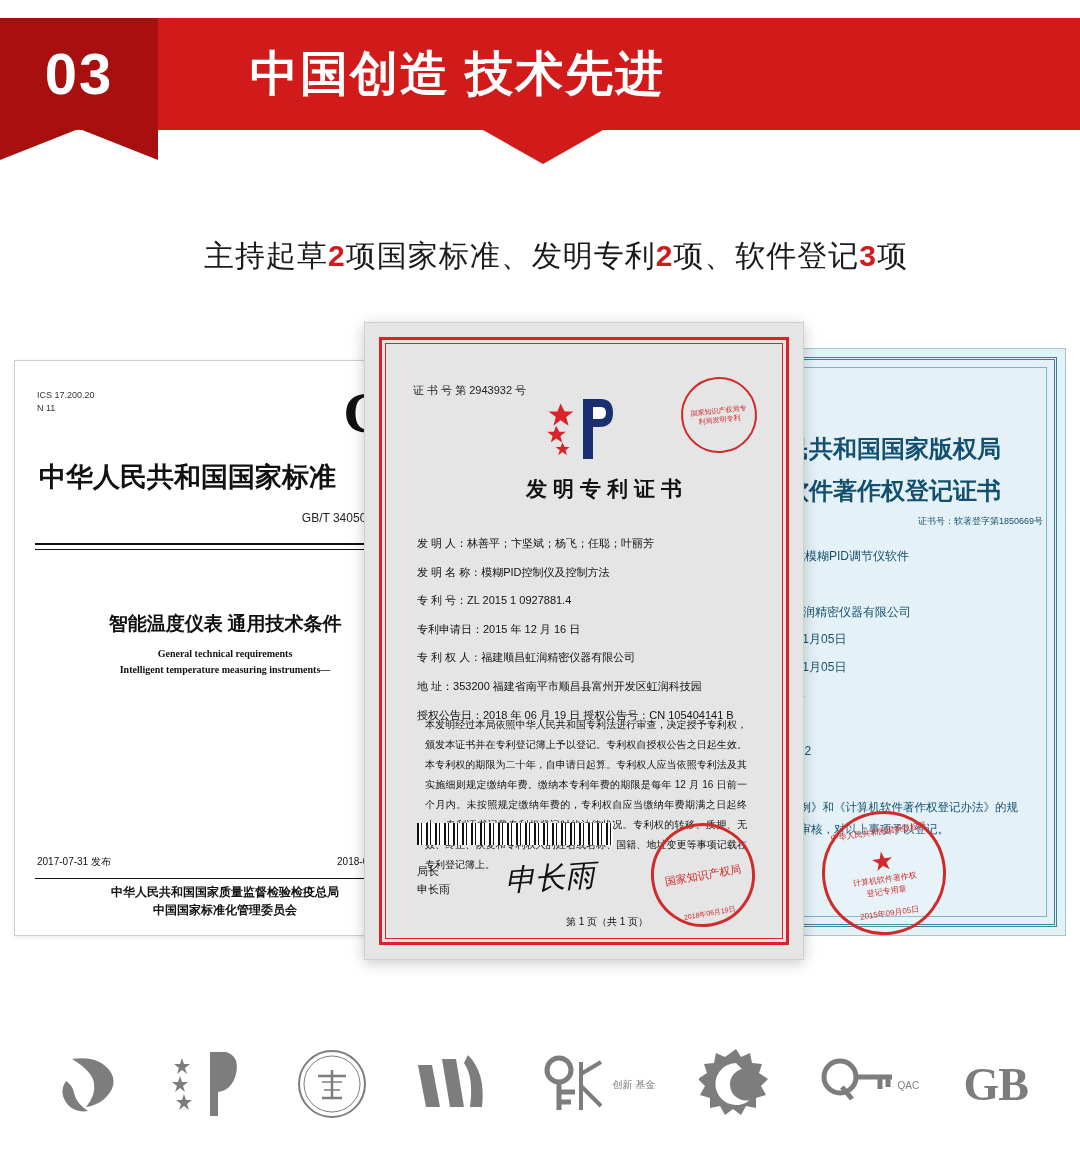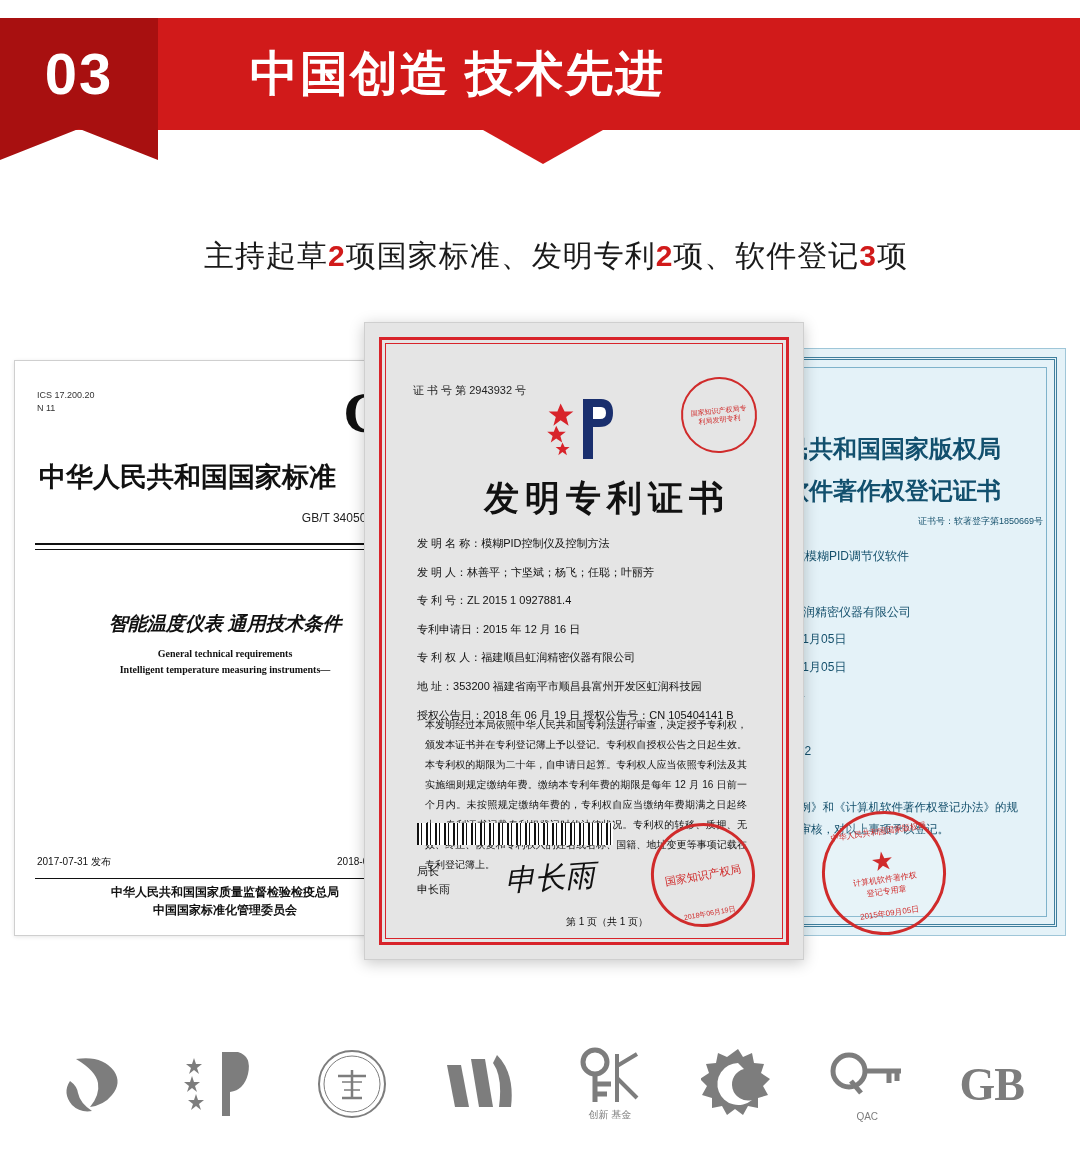--- a/index.html
+++ b/index.html
@@ -90,21 +90,20 @@
     width: 380px; height: 2px; background: #111;
   }
   .gb-rule2 {
     position: absolute; left: 20px; top: 188px;
     width: 380px; height: 1px; background: #111;
   }
   .gb-title {
     position: absolute; left: 0; top: 250px; width: 420px;
     text-align: center; font-size: 19px; color: #111; font-weight: bold;
     font-family: "Liberation Serif", serif;
-    font-style: italic;
   }
   .gb-title-en {
     position: absolute; left: 0; top: 285px; width: 420px;
     text-align: center; font-size: 10px; color: #111; line-height: 1.6;
     font-family: "Liberation Serif", serif; font-weight: bold;
   }
   .gb-date {
     position: absolute; left: 22px; bottom: 66px;
     font-size: 10px; color: #111;
   }
@@ -207,21 +206,21 @@
   .pc-seal-top {
     position: absolute; right: 46px; top: 54px;
     width: 76px; height: 76px; border-radius: 50%;
     border: 2px solid #d02b2b; color: #d02b2b;
     font-size: 7px; line-height: 1.35; text-align: center;
     display: flex; align-items: center; justify-content: center;
     padding: 8px; transform: rotate(-6deg);
   }
   .pc-title {
     position: absolute; left: 0; top: 152px; width: 440px;
-    text-align: center; font-size: 35px; font-weight: bold; color: #111;
+    text-align: center; font-size: 21px; font-weight: bold; color: #111;
     letter-spacing: 6px; font-family: "Liberation Serif", serif; padding-left: 44px;
   }
   .pc-fields {
     position: absolute; left: 52px; top: 206px; right: 48px;
     font-size: 11px; color: #111; line-height: 2.6;
   }
   .pc-fields div { white-space: nowrap; }
   .pc-body {
     position: absolute; left: 60px; top: 392px; right: 56px;
     font-size: 10px; color: #111; line-height: 2.0; text-align: justify;
@@ -258,21 +257,21 @@
     text-align: center; font-size: 10px; color: #111; padding-left: 8px;
   }
 
   
   .logos {
     position: absolute; left: 0; bottom: 0;
     width: 1080px; height: 180px;
     display: flex; align-items: center; justify-content: space-around;
     padding: 0 30px;
   }
-  .logo { color: #7d7d7d; display: flex; flex-direction: column; align-items: center; }
+  .logo { color: #7d7d7d; display: flex; flex-direction: row; align-items: center; }
   .logo svg { display: block; }
   .logo-text { font-size: 10px; margin-top: 2px; color: #7d7d7d; }
   .logo-gb { font-size: 46px; font-weight: bold; color: #7d7d7d; font-family: "Liberation Serif", serif; letter-spacing: -1px; }
 </style>
 </head>
 <body>
 
 <div class="page">
 
   <div class="banner"></div>
@@ -345,22 +344,22 @@
         <path d="M50 12 L58 12 Q63 12 63 18 Q63 24 57 24 L50 24 Z" fill="#ffffff"></path>
         <polygon points="12,8 17,18 28,18 19,25 22,36 12,29 3,36 6,25 -3,18 8,18" fill="#d8232a" transform="translate(8,2) scale(0.8)"></polygon>
         <polygon points="12,8 17,18 28,18 19,25 22,36 12,29 3,36 6,25 -3,18 8,18" fill="#d8232a" transform="translate(6,26) scale(0.6)"></polygon>
         <polygon points="12,8 17,18 28,18 19,25 22,36 12,29 3,36 6,25 -3,18 8,18" fill="#d8232a" transform="translate(14,44) scale(0.45)"></polygon>
       </svg>
 
       <div class="pc-seal-top">国家知识产权局专利局发明专利</div>
       <div class="pc-title">发明专利证书</div>
 
       <div class="pc-fields">
+        <div>发  明  人：林善平；卞坚斌；杨飞；任聪；叶丽芳</div>
         <div>发 明 名 称：模糊PID控制仪及控制方法</div>
-        <div>发  明  人：林善平；卞坚斌；杨飞；任聪；叶丽芳</div>
         <div>专  利  号：ZL 2015 1 0927881.4</div>
         <div>专利申请日：2015 年 12 月 16 日</div>
         <div>专 利 权 人：福建顺昌虹润精密仪器有限公司</div>
         <div>地      址：353200 福建省南平市顺昌县富州开发区虹润科技园</div>
         <div>授权公告日：2018 年 06 月 19 日      授权公告号：CN 105404141 B</div>
       </div>
 
       <div class="pc-body">本发明经过本局依照中华人民共和国专利法进行审查，决定授予专利权，颁发本证书并在专利登记簿上予以登记。专利权自授权公告之日起生效。本专利权的期限为二十年，自申请日起算。专利权人应当依照专利法及其实施细则规定缴纳年费。缴纳本专利年费的期限是每年 12 月 16 日前一个月内。未按照规定缴纳年费的，专利权自应当缴纳年费期满之日起终止。专利证书记载专利权登记时的法律状况。专利权的转移、质押、无效、终止、恢复和专利权人的姓名或名称、国籍、地址变更等事项记载在专利登记簿上。</div>
       <div class="pc-barcode"></div>
 

